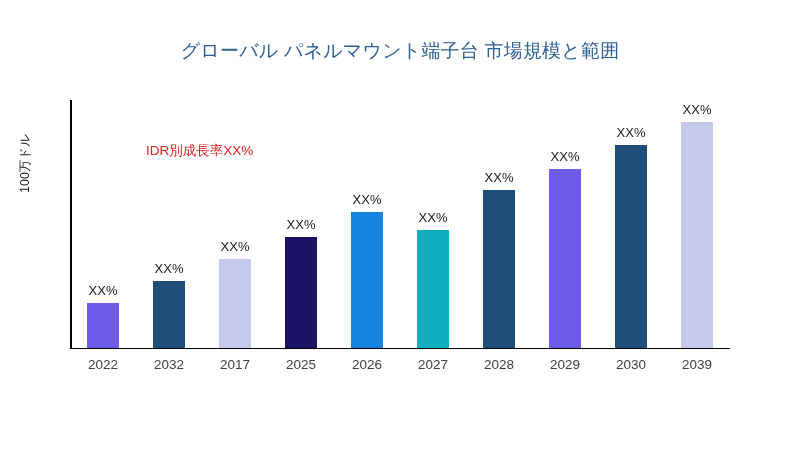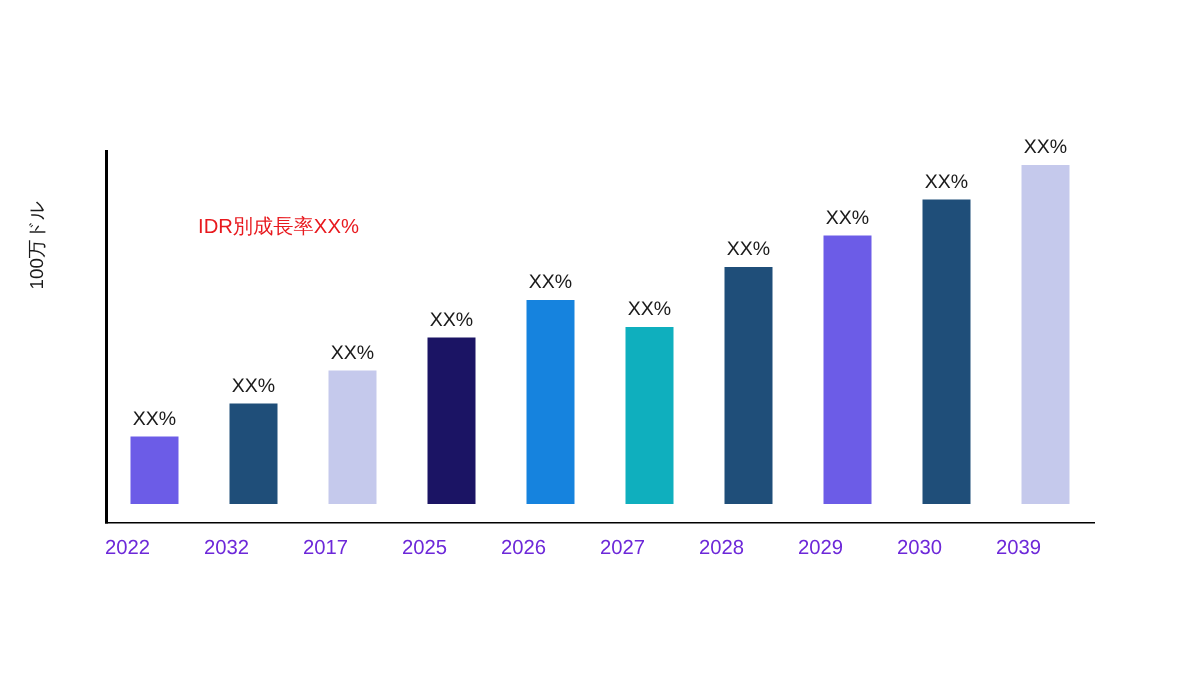--- a/index.html
+++ b/index.html
@@ -38,21 +38,21 @@
     width: 140px;
     text-align: center;
     transform: rotate(-90deg);
     transform-origin: center center;
     font-size: 12.5px;
     color: #1a1a1a;
     white-space: nowrap;
   }
   #growth-annotation {
     position: absolute;
-    left: 132px;
+    left: 146px;
     top: 142px;
     font-size: 13.5px;
     color: #E8191E;
     white-space: nowrap;
     text-align: center;
   }
   #plot-area {
     position: absolute;
     left: 70px;
     top: 100px;
@@ -70,56 +70,57 @@
   #x-axis-line {
     position: absolute;
     left: 70px;
     top: 347.5px;
     width: 660px;
     height: 1.6px;
     background: #000000;
   }
   .bar {
     position: absolute;
-    bottom: 12px;
+    bottom: 0;
   }
   .bar-value {
     position: absolute;
     bottom: 100%;
     left: 50%;
     transform: translateX(-50%);
     margin-bottom: 5px;
     font-size: 13px;
     color: #1a1a1a;
     white-space: nowrap;
   }
   .tick-label {
     position: absolute;
     top: 357px;
     font-size: 13.5px;
-    color: #6d28d9;
-    text-align: left;
+    color: #404040;
+    text-align: center;
     white-space: nowrap;
   }
   #source-note {
     position: absolute;
     left: 0;
     top: 385px;
     width: 800px;
     text-align: center;
     font-size: 12.5px;
     color: #3a3a3a;
     white-space: nowrap;
   }
 </style>
 </head>
 <body>
 
 <div id="figure">
 
+  <div id="chart-title">グローバル パネルマウント端子台 市場規模と範囲</div>
 
   <div id="y-axis-label">100万ドル</div>
 
   <div id="growth-annotation">IDR別成長率XX%</div>
 
   <div id="y-axis-line"></div>
   <div id="x-axis-line"></div>
 
   <div id="plot-area">
       <div class="bar" style="left: 17px; width: 32px; height: 45px; background: rgb(108, 92, 231);">

